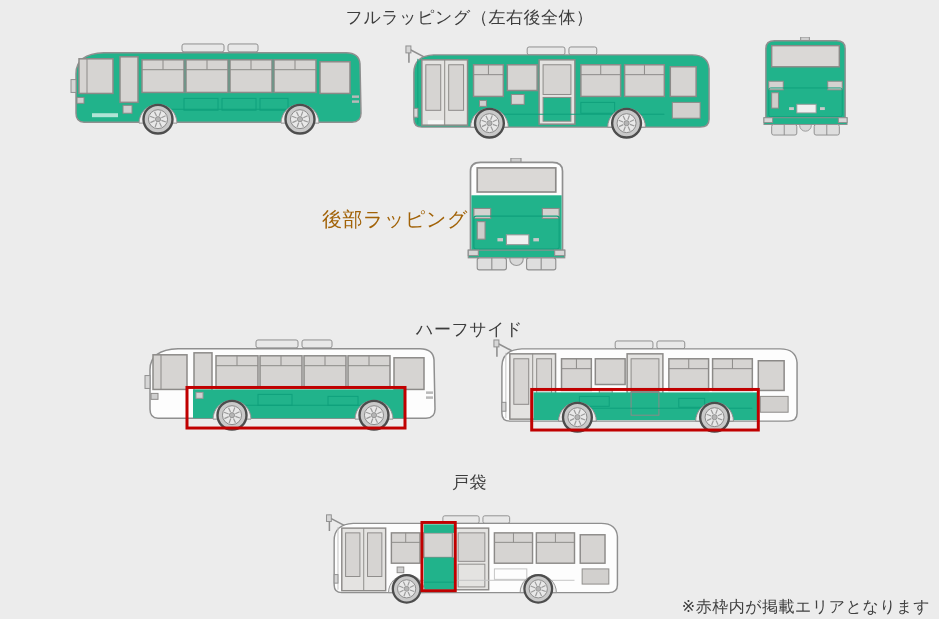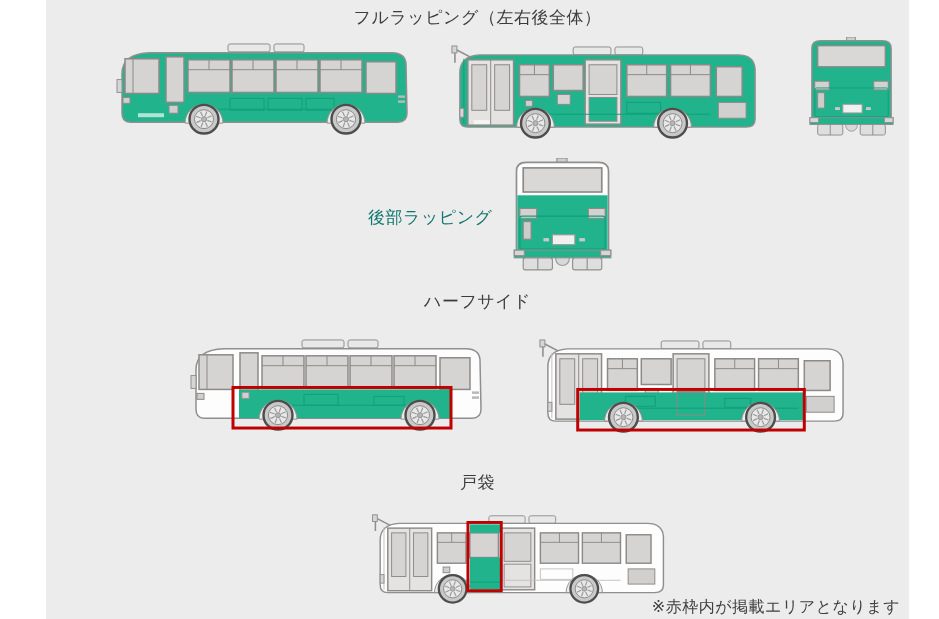--- a/index.html
+++ b/index.html
@@ -1,33 +1,32 @@
 <!DOCTYPE html>
 <html><head>
 <meta charset="utf-8">
 <style>
   html,body{margin:0;padding:0;}
   .canvas{
     position:relative;
-    width:863px;height:619px;
+    width:939px;height:619px;
     background:#ececec;
     overflow:hidden;
     font-family:"DejaVu Sans","Liberation Sans",sans-serif;
-    margin-left:46px;
   }
   .sec-title{
     position:absolute;left:0;width:100%;
     text-align:center;
     font-size:17px;color:#3c3c3c;
     letter-spacing:.5px;
     white-space:nowrap;
   }
   .sec-label{
     position:absolute;
-    font-size:17px;color:#0f766e;
+    font-size:20px;color:#a16207;
     letter-spacing:.5px;
     white-space:nowrap;
   }
   .bus{position:absolute;}
   .bus svg{display:block;width:100%;height:100%;}
   .footnote{
     position:absolute;
     font-size:16px;color:#404040;
     letter-spacing:.5px;
     white-space:nowrap;
@@ -200,21 +199,21 @@
         <rect x="2" y="84" width="86" height="7" fill="#21b38b" stroke="#8f8f8f" stroke-width="1"></rect>
         <rect x="2" y="84" width="9" height="5" fill="#d6d6d6" stroke="#8f8f8f" stroke-width="1"></rect>
         <rect x="79" y="84" width="9" height="5" fill="#d6d6d6" stroke="#8f8f8f" stroke-width="1"></rect>
         <rect x="10" y="91" width="26" height="11" rx="2" fill="#dedede" stroke="#8f8f8f" stroke-width="1"></rect>
         <line x1="23" y1="91" x2="23" y2="102" stroke="#8f8f8f" stroke-width="1"></line>
         <rect x="54" y="91" width="26" height="11" rx="2" fill="#dedede" stroke="#8f8f8f" stroke-width="1"></rect>
         <line x1="67" y1="91" x2="67" y2="102" stroke="#8f8f8f" stroke-width="1"></line>
       </svg>
     </div>
 
-  <div class="sec-title" style="top:290px">ハーフサイド</div>
+  <div class="sec-title" style="top:318px">ハーフサイド</div>
 
   <div class="bus" style="left:138px;top:336px;width:308px;height:95px;">
       <svg xmlns="http://www.w3.org/2000/svg" viewBox="0 0 308 96" preserveAspectRatio="none">
         <rect x="118" y="4" width="42" height="8" rx="2" fill="#e8e8e8" stroke="#8f8f8f" stroke-width="1"></rect>
         <rect x="164" y="4" width="30" height="8" rx="2" fill="#e8e8e8" stroke="#8f8f8f" stroke-width="1"></rect>
         <path d="M12,72 L12,34 Q12,14 40,13 L282,13 Q295,13 296,24 L297,74 Q297,83 288,83 L20,83 Q12,83 12,74 Z" fill="#fdfdfd" stroke="#8f8f8f" stroke-width="1.5"></path>
         <rect x="7" y="40" width="5" height="13" fill="#d6d6d6" stroke="#8f8f8f" stroke-width="1"></rect>
         <rect x="15" y="19" width="34" height="35" fill="#d6d4d2" stroke="#8c8a88" stroke-width="1.5"></rect>
         <line x1="23" y1="19" x2="23" y2="54" stroke="#8c8a88" stroke-width="1"></line>
         <rect x="13" y="58" width="7" height="6" fill="#cfcfcf" stroke="#8c8a88" stroke-width="1"></rect>

